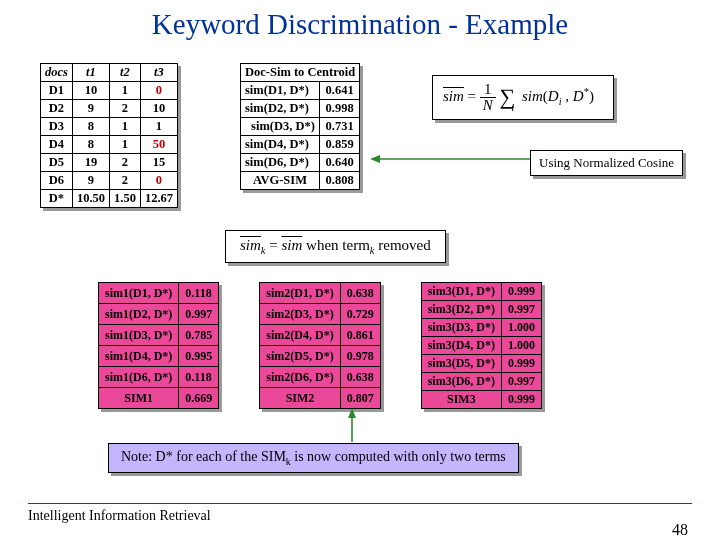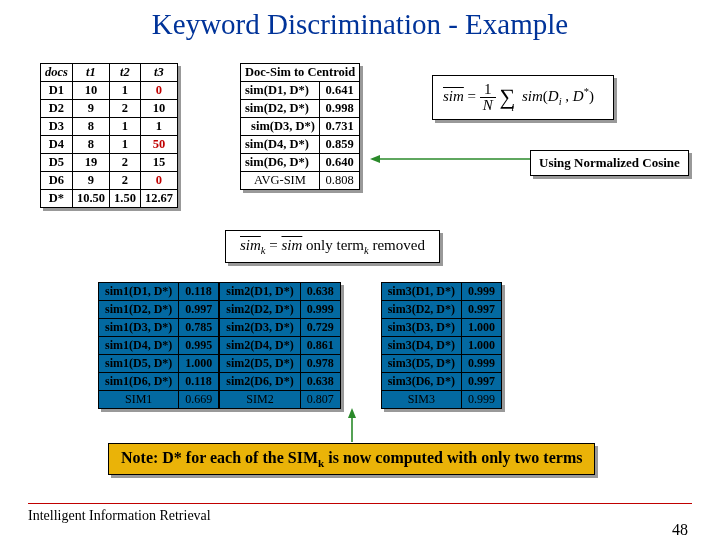--- a/index.html
+++ b/index.html
@@ -9,30 +9,30 @@
 .tbl td,.tbl th{border:1.5px solid #000;font-size:12.5px;padding:1px 4px;text-align:center;background:#fff}
 .tbl th{font-weight:bold}
 .red{color:#c00000}
 .bold{font-weight:bold}
 .it{font-style:italic}
 .shadow{box-shadow:3px 3px 0 #999}
 .formula{position:absolute;border:1.5px solid #000;box-shadow:3px 3px 0 #999;background:#fff;font-size:15px;padding:6px 10px;font-family:"Times New Roman",serif}
 .sub{font-size:0.7em;vertical-align:sub}
 .sup{font-size:0.7em;vertical-align:super}
 .overline{text-decoration:overline}
-.note{position:absolute;border:1.5px solid #000;box-shadow:3px 3px 0 #999;background:#eab308;font-size:16px;font-weight:bold;padding:5px 12px}
+.note{position:absolute;border:1.5px solid #000;box-shadow:3px 3px 0 #999;background:#c4b5fd;font-size:14px;font-weight:normal;padding:5px 12px}
 .footer-line{position:absolute;left:28px;right:28px;bottom:36px;border-top:1.5px solid #c00000}
 .footer-left{position:absolute;left:28px;bottom:16px;font-size:14px}
 .footer-right{position:absolute;right:32px;bottom:1px;font-size:16px}
-.cosine-label{position:absolute;border:1.5px solid #000;box-shadow:3px 3px 0 #999;background:#fff;font-size:13px;padding:4px 8px;font-weight:700}
+.cosine-label{position:absolute;border:1.5px solid #000;box-shadow:3px 3px 0 #999;background:#fff;font-size:13px;padding:4px 8px;font-weight:400}
 .sigma{font-size:22px;display:inline-block;vertical-align:middle;position:relative;top:-1px}
 svg.arrow{position:absolute}
-table.sim-tbl td{border:1.5px solid #000;font-size:12px;padding:1px 6px;background:#0369a1}
+table.sim-tbl td{border:1.5px solid #000;font-size:12px;padding:1px 6px;background:#ec4899}
 table.sim-tbl{border-collapse:collapse}
-.avg-row td{font-weight:normal}
+.avg-row td{font-weight:bold}
 </style>
 </head>
 <body>
 
 <div class="slide">
   <div class="title">Keyword Discrimination - Example</div>
 
   <table class="tbl shadow" style="position:absolute;top:63px;left:40px">
     <tbody>
         <tr>
@@ -132,21 +132,21 @@
 
   <svg class="arrow" style="top:154px;left:370px" width="162" height="10">
     <line x1="160" y1="5" x2="8" y2="5" stroke="#2a8a2a" stroke-width="1.6"></line>
     <polygon points="0,5 10,1 10,9" fill="#2a8a2a"></polygon>
   </svg>
 
   <div class="formula" style="top:230px;left:225px;padding:6px 14px">
     <span class="overline it">sim</span><span class="sub it">k</span>
     <span> = </span>
     <span class="overline it">sim</span>
-    <span> only term</span><span class="sub it">k</span><span> removed</span>
+    <span> when term</span><span class="sub it">k</span><span> removed</span>
   </div>
 
   <div style="position:absolute;top:282px;left:98px;display:flex;gap:0">
     <table class="sim-tbl shadow">
       <tbody>
           <tr>
             <td class="bold" style="text-align:left">sim1(D1, D*)</td>
             <td class="bold">0.118</td>
           </tr>
       <tr>
@@ -155,42 +155,34 @@
           </tr>
       <tr>
             <td class="bold" style="text-align:left">sim1(D3, D*)</td>
             <td class="bold">0.785</td>
           </tr>
       <tr>
             <td class="bold" style="text-align:left">sim1(D4, D*)</td>
             <td class="bold">0.995</td>
           </tr>
       <tr>
-            <td class="bold" style="text-align:left">sim1(D5, D*)</td>
-            <td class="bold">1.000</td>
-          </tr>
-      <tr>
             <td class="bold" style="text-align:right">sim1(D6, D*)</td>
             <td class="bold">0.118</td>
           </tr>
       <tr class="avg-row">
             <td style="text-align:center">SIM1</td>
             <td>0.669</td>
           </tr>
     </tbody>
       </table>
-    <table class="sim-tbl shadow" style="">
+    <table class="sim-tbl shadow" style="margin-left:40px">
       <tbody>
           <tr>
             <td class="bold" style="text-align:left">sim2(D1, D*)</td>
             <td class="bold">0.638</td>
-          </tr>
-      <tr>
-            <td class="bold" style="text-align:left">sim2(D2, D*)</td>
-            <td class="bold">0.999</td>
           </tr>
       <tr>
             <td class="bold" style="text-align:center">sim2(D3, D*)</td>
             <td class="bold">0.729</td>
           </tr>
       <tr>
             <td class="bold" style="text-align:left">sim2(D4, D*)</td>
             <td class="bold">0.861</td>
           </tr>
       <tr>

